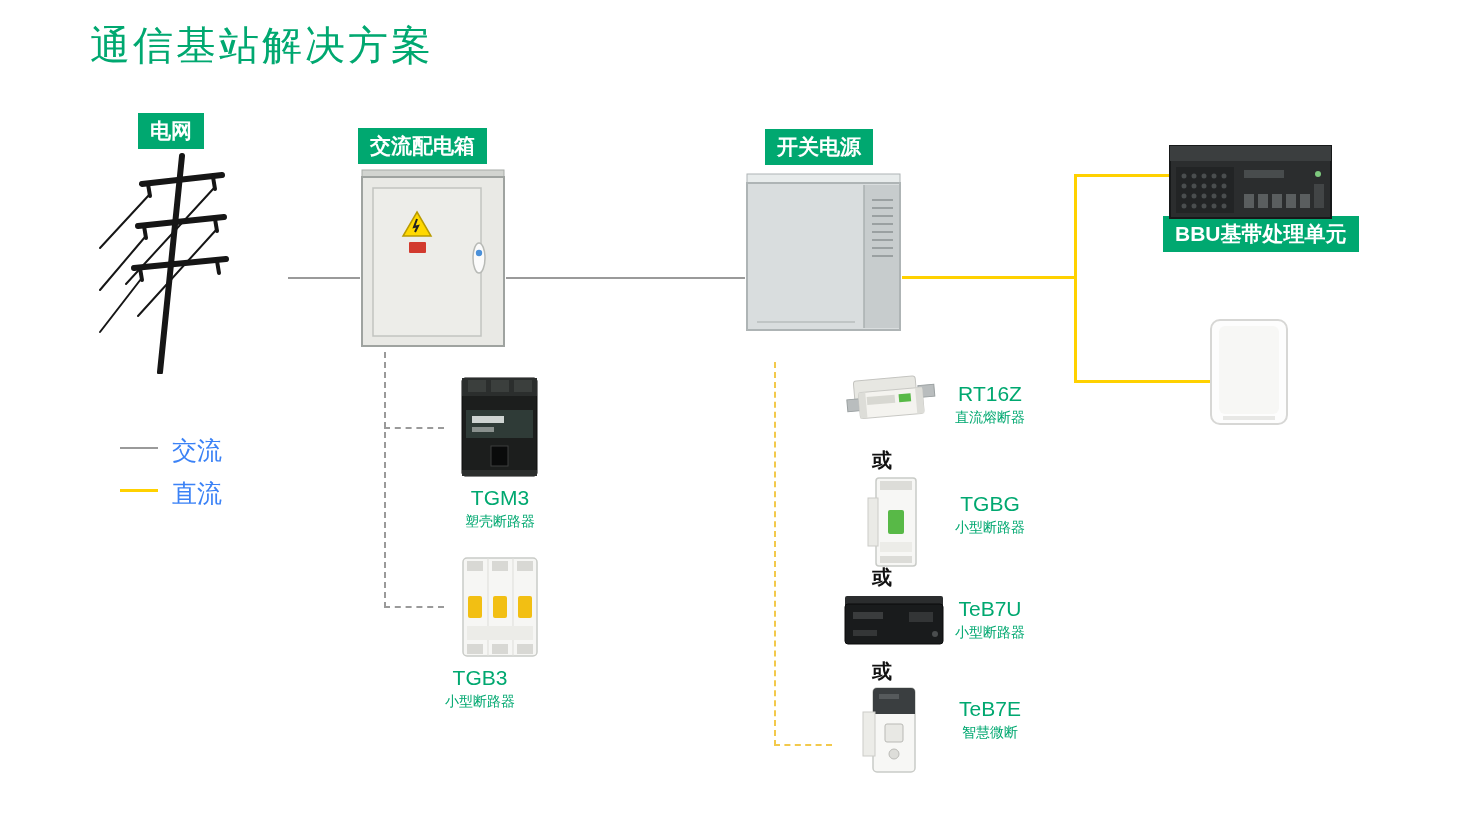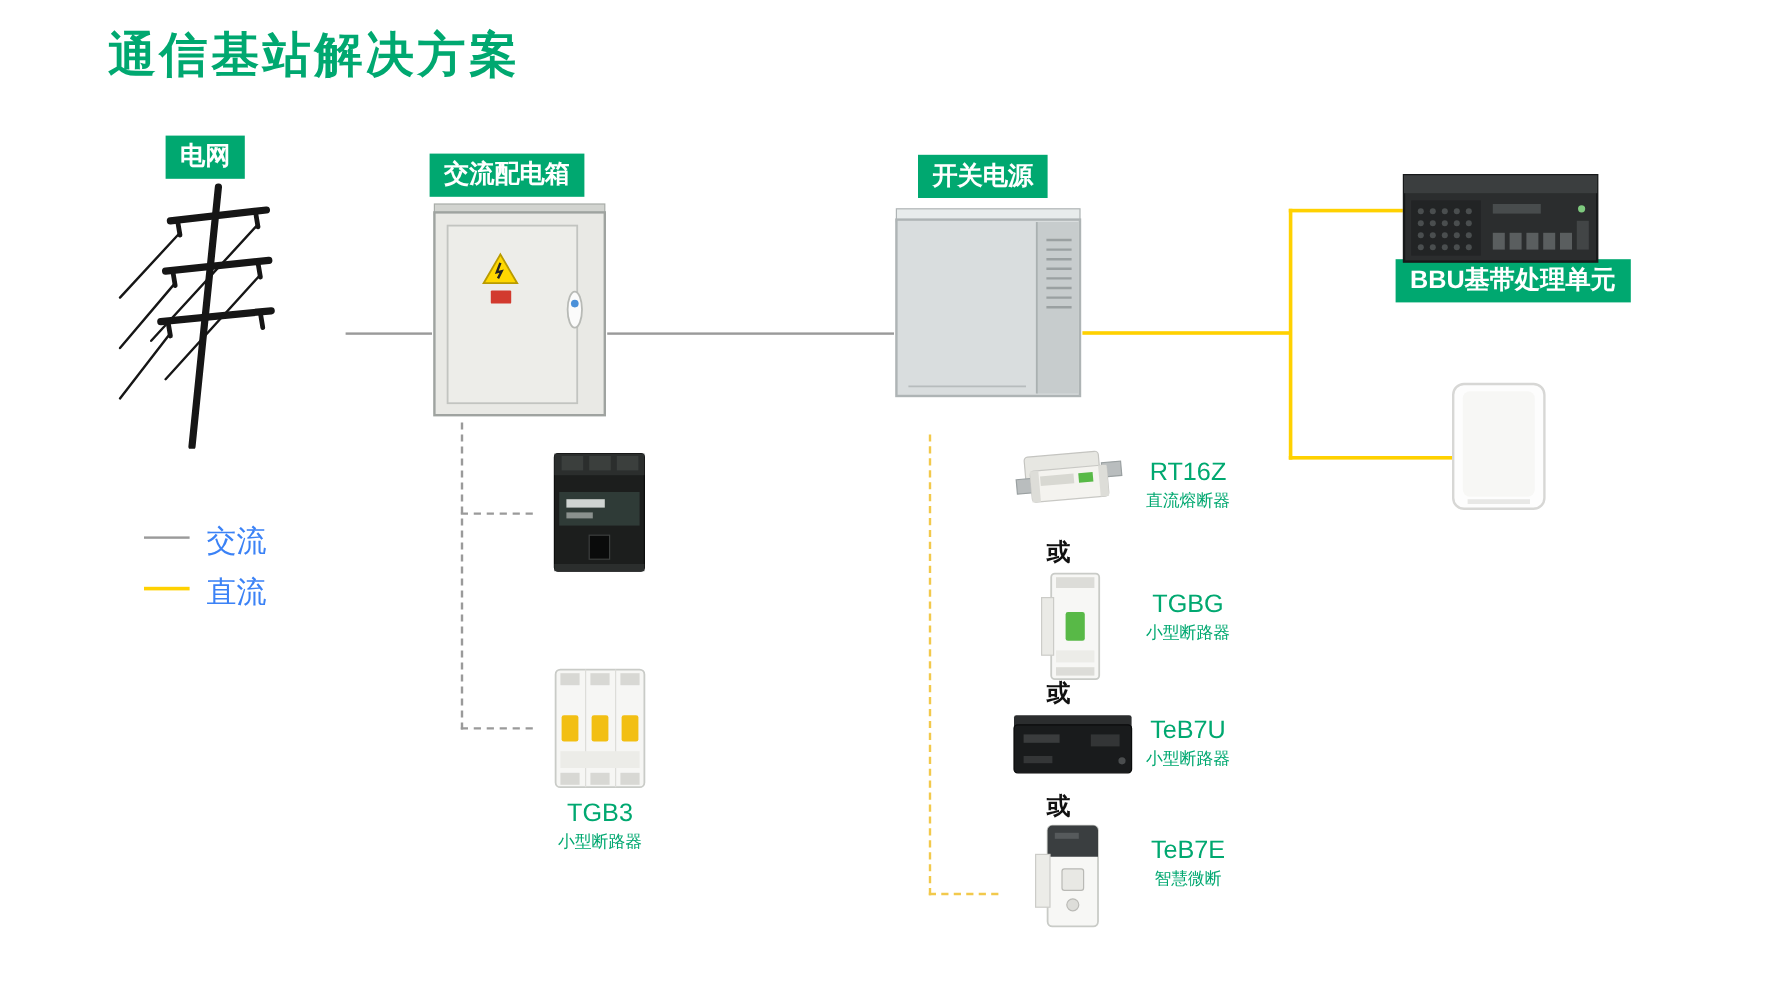--- a/index.html
+++ b/index.html
@@ -4,21 +4,21 @@
 <style>
   :root{
     --green:#00A870;
     --yellow:#FFD100;
     --gray:#9a9a9a;
   }
   *{box-sizing:border-box;}
   html,body{margin:0;padding:0;background:#fff;}
   .canvas{position:relative;width:1475px;height:831px;background:#ffffff;overflow:hidden;
           font-family:"Liberation Sans","DejaVu Sans",sans-serif;}
-  .title{position:absolute;left:90px;top:18px;margin:0;font-size:40px;font-weight:700;
+  .title{position:absolute;left:90px;top:18px;margin:0;font-size:40px;font-weight:400;
          color:var(--green);letter-spacing:3px;}
   .chip{position:absolute;background:var(--green);color:#fff;font-weight:700;font-size:21px;
         padding:5px 12px;line-height:1.25;white-space:nowrap;}
   .line{position:absolute;}
   .h-gray{background:var(--gray);}
   .h-yellow{background:var(--yellow);}
   .v-yellow{background:var(--yellow);}
   .dash-v-gray{border-left:2px dashed var(--gray);}
   .dash-h-gray{border-top:2px dashed var(--gray);}
   .dash-v-yellow{border-left:2px dashed #f2c94c;}
@@ -171,39 +171,43 @@
       <rect x="16" y="8" width="18" height="12" fill="#3b3f3d"></rect>
       <rect x="39" y="8" width="18" height="12" fill="#3b3f3d"></rect>
       <rect x="62" y="8" width="18" height="12" fill="#3b3f3d"></rect>
       <rect x="14" y="38" width="67" height="28" fill="#2f3b37"></rect>
       <rect x="20" y="44" width="32" height="7" fill="#cfd4d2"></rect>
       <rect x="20" y="55" width="22" height="5" fill="#8a918e"></rect>
       <rect x="39" y="74" width="17" height="20" fill="#0a0b0b" stroke="#3c3f3e"></rect>
       <rect x="10" y="98" width="75" height="6" fill="#2b2e2d"></rect>
     </svg>
   </div>
+  <div class="prod-text" style="left:425px;top:486px;width:150px">
+    <div class="prod-name">TGM3</div>
+    <div class="prod-desc">塑壳断路器</div>
+  </div>
 
   <div class="img" style="left:455px;top:556px">
     <svg width="90" height="102" viewBox="0 0 90 102">
       <rect x="8" y="2" width="74" height="98" rx="4" fill="#f6f6f4" stroke="#c9cbc7" stroke-width="1.5"></rect>
       <line x1="33" y1="2" x2="33" y2="100" stroke="#ddddd9"></line>
       <line x1="58" y1="2" x2="58" y2="100" stroke="#ddddd9"></line>
       <rect x="12" y="5" width="16" height="10" fill="#d8d8d4"></rect>
       <rect x="37" y="5" width="16" height="10" fill="#d8d8d4"></rect>
       <rect x="62" y="5" width="16" height="10" fill="#d8d8d4"></rect>
       <rect x="13" y="40" width="14" height="22" rx="2" fill="#f2bf13"></rect>
       <rect x="38" y="40" width="14" height="22" rx="2" fill="#f2bf13"></rect>
       <rect x="63" y="40" width="14" height="22" rx="2" fill="#f2bf13"></rect>
       <rect x="12" y="70" width="66" height="14" fill="#ecece8"></rect>
       <rect x="12" y="88" width="16" height="10" fill="#d8d8d4"></rect>
       <rect x="37" y="88" width="16" height="10" fill="#d8d8d4"></rect>
       <rect x="62" y="88" width="16" height="10" fill="#d8d8d4"></rect>
     </svg>
   </div>
-  <div class="prod-text" style="left:425px;top:666px;width:150px">
+  <div class="prod-text" style="left:405px;top:666px;width:150px">
     <div class="prod-name">TGB3</div>
     <div class="prod-desc">小型断路器</div>
   </div>
 
   <div class="img" style="left:845px;top:366px">
     <svg width="92" height="68" viewBox="0 0 92 68">
       <g transform="rotate(-5 46 34)">
         <rect x="10" y="12" width="62" height="24" rx="3" fill="#e7e7e2" stroke="#c4c4c0"></rect>
         <rect x="2" y="30" width="16" height="12" fill="#b9bdbe" stroke="#9aa0a1"></rect>
         <rect x="74" y="22" width="16" height="12" fill="#b9bdbe" stroke="#9aa0a1"></rect>

